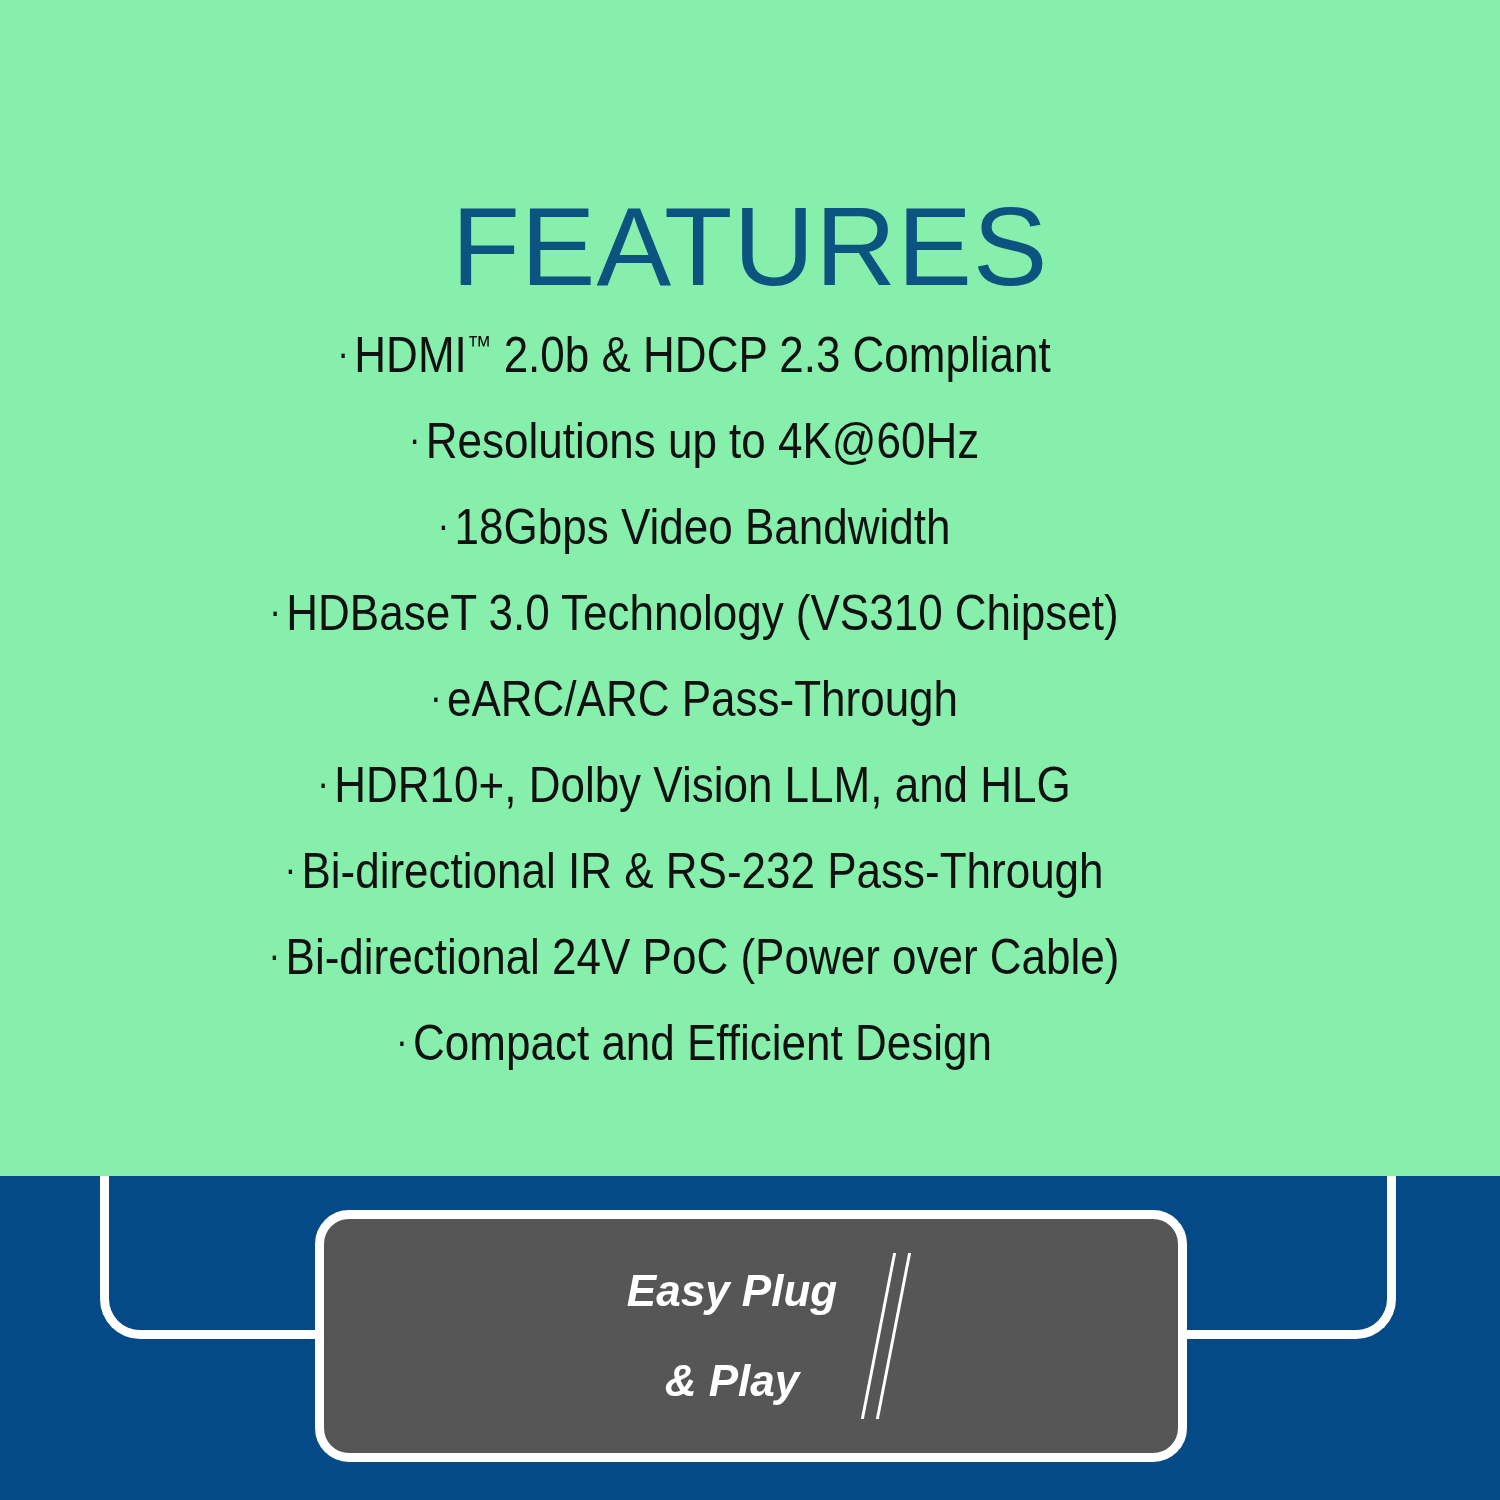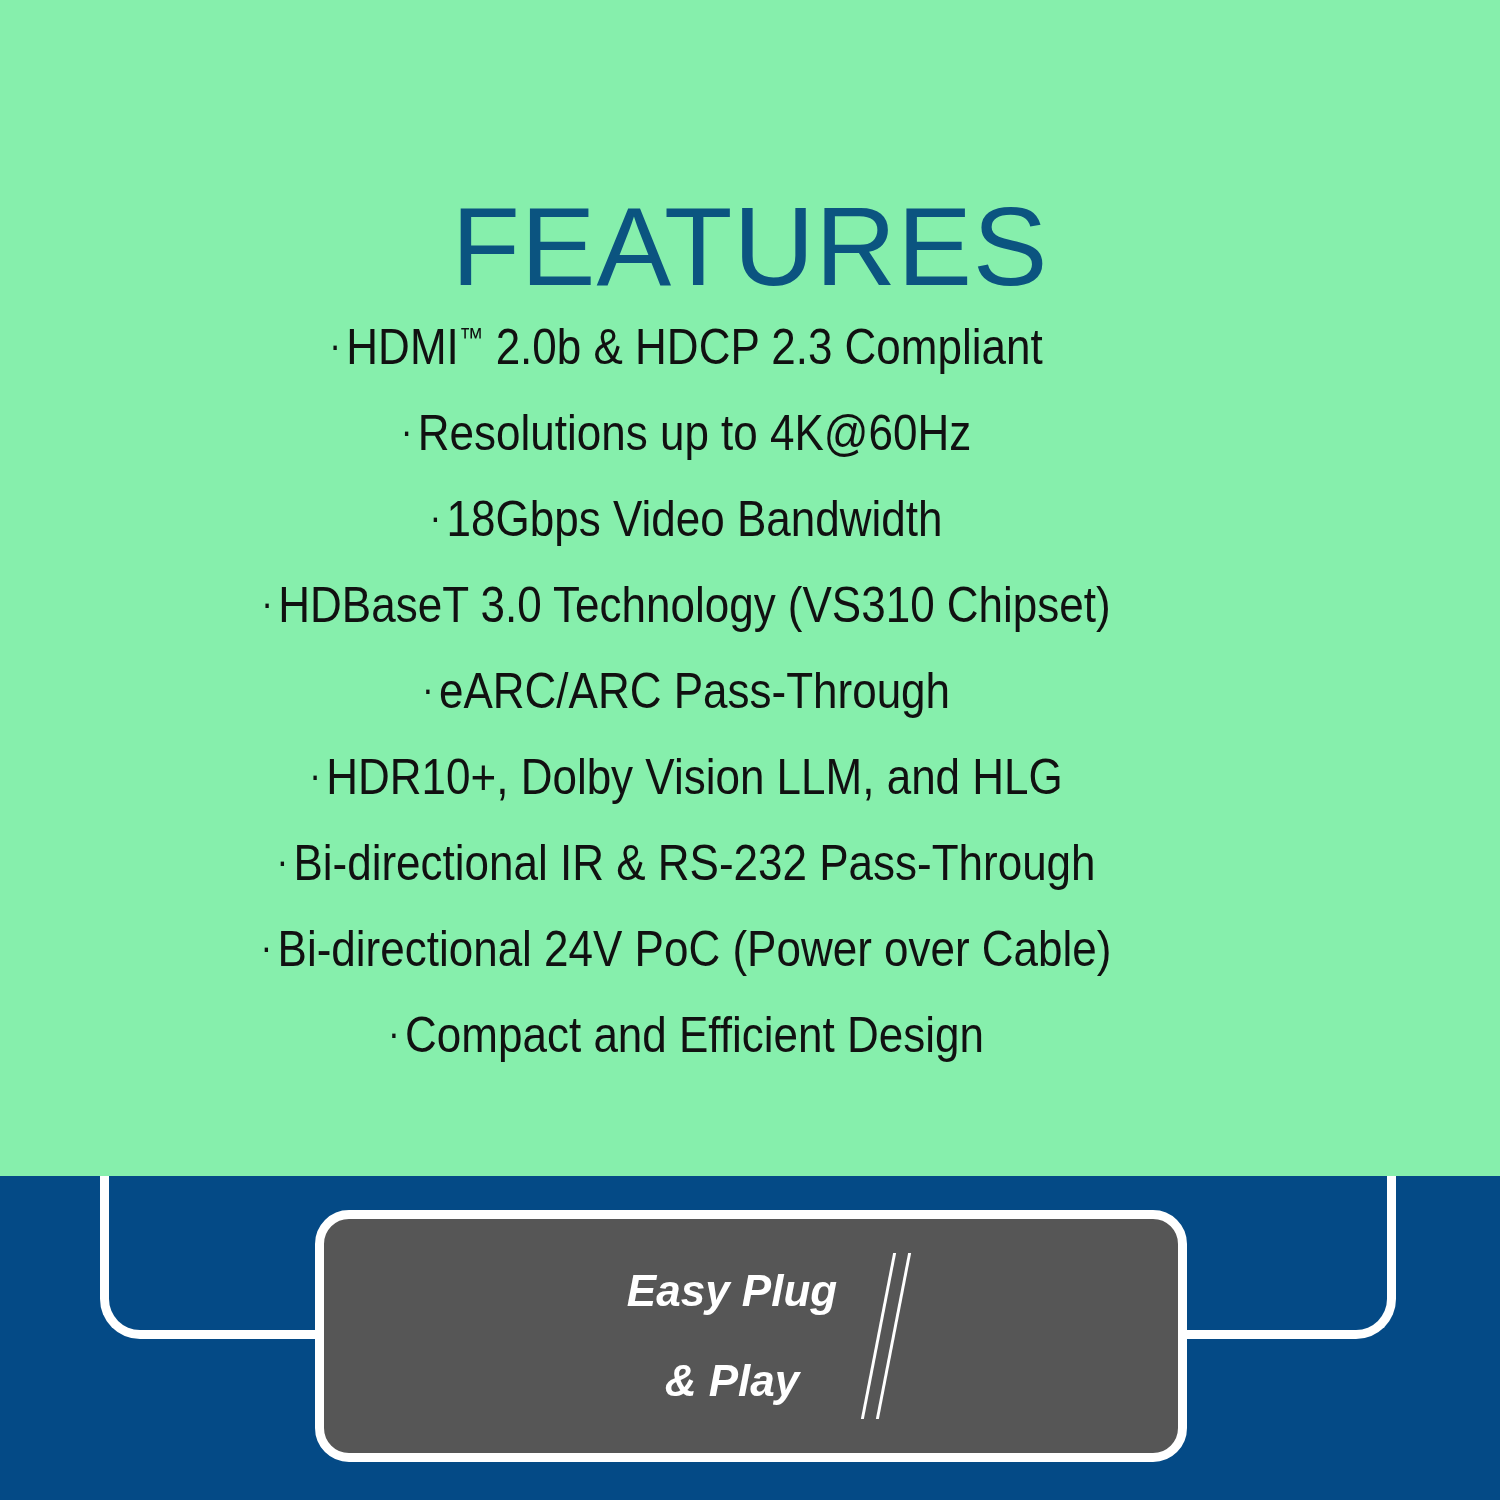--- a/index.html
+++ b/index.html
@@ -38,21 +38,21 @@
     white-space: nowrap;
   }
 
   
   .features {
     position: absolute;
     top: 296px;
     left: 0;
     width: 1372px;
     list-style: none;
-    margin: 0;
+    margin: 8px;
     padding: 0;
     text-align: center;
   }
   .feature-item {
     color: #111111;
     font-family: "Liberation Sans", sans-serif;
     font-size: 50px;
     font-weight: 400;
     line-height: 84px;
     white-space: nowrap;

